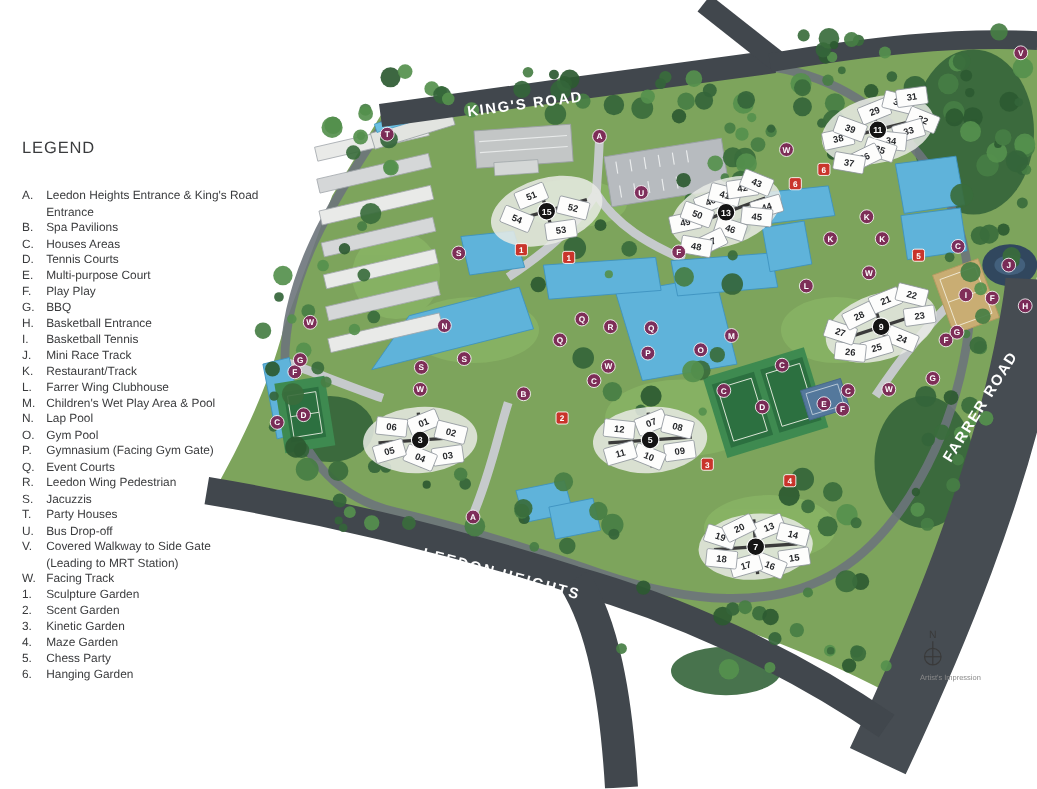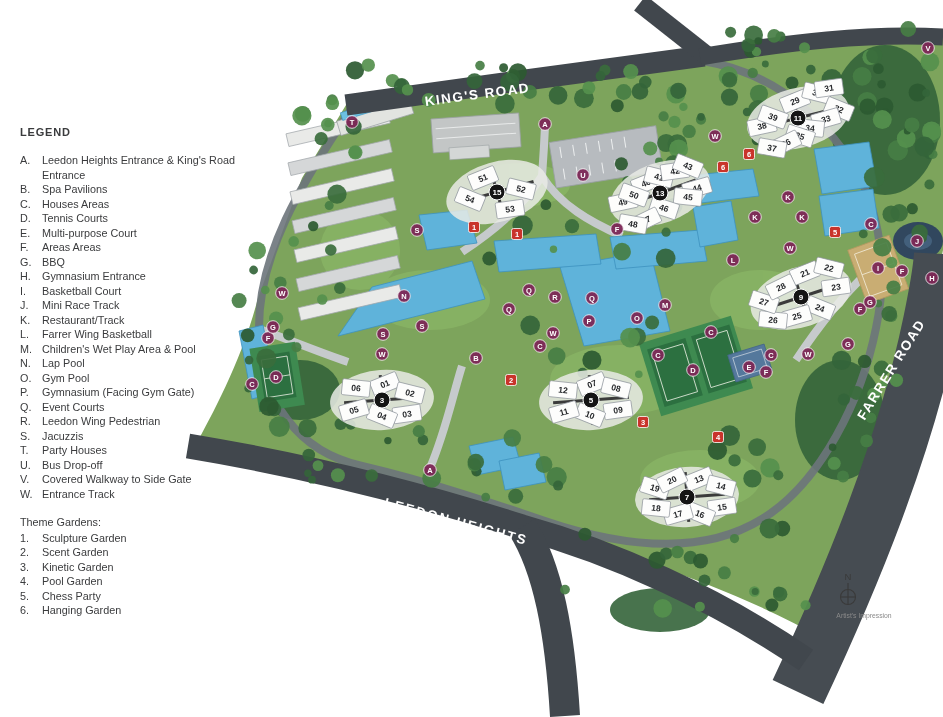--- a/index.html
+++ b/index.html
@@ -1,20 +1,20 @@
 <!DOCTYPE html>
 <html><head>
 <meta charset="utf-8">
 <style>
   html,body{margin:0;padding:0;background:#ffffff;}
   .canvas{position:relative;width:943px;height:717px;background:#ffffff;overflow:hidden;
           font-family:"Liberation Sans",sans-serif;}
   .map-svg{position:absolute;left:0;top:0;}
   .legend{position:absolute;left:20px;top:126px;width:242px;color:#3a3b3d;z-index:5;}
-  .legend h2{font-size:11px;font-weight:bold;letter-spacing:.8px;margin:0 0 15px 0;}
+  .legend h2{font-size:15px;font-weight:normal;letter-spacing:.8px;margin:0 0 28px 0;}
   .legend ul{list-style:none;margin:0;padding:0;}
   .legend li{display:flex;font-size:10.8px;line-height:14.5px;}
   .legend .k{width:22px;flex:none;}
   .legend .tg-title{font-size:10.8px;line-height:14.5px;margin:14px 0 1px 0;}
 </style>
 </head>
 <body>
 
 <div class="canvas">
 
@@ -886,45 +886,45 @@
         <li>
           <span class="k">D.</span>
           <span class="t">Tennis Courts</span>
         </li>
         <li>
           <span class="k">E.</span>
           <span class="t">Multi-purpose Court</span>
         </li>
         <li>
           <span class="k">F.</span>
-          <span class="t">Areas Areas</span>
+          <span class="t">Play Play</span>
         </li>
         <li>
           <span class="k">G.</span>
           <span class="t">BBQ</span>
         </li>
         <li>
           <span class="k">H.</span>
-          <span class="t">Gymnasium Entrance</span>
+          <span class="t">Basketball Entrance</span>
         </li>
         <li>
           <span class="k">I.</span>
-          <span class="t">Basketball Court</span>
+          <span class="t">Basketball Tennis</span>
         </li>
         <li>
           <span class="k">J.</span>
           <span class="t">Mini Race Track</span>
         </li>
         <li>
           <span class="k">K.</span>
           <span class="t">Restaurant/Track</span>
         </li>
         <li>
           <span class="k">L.</span>
-          <span class="t">Farrer Wing Basketball</span>
+          <span class="t">Farrer Wing Clubhouse</span>
         </li>
         <li>
           <span class="k">M.</span>
           <span class="t">Children's Wet Play Area &amp; Pool</span>
         </li>
         <li>
           <span class="k">N.</span>
           <span class="t">Lap Pool</span>
         </li>
         <li>
@@ -953,41 +953,44 @@
         </li>
         <li>
           <span class="k">U.</span>
           <span class="t">Bus Drop-off</span>
         </li>
         <li>
           <span class="k">V.</span>
           <span class="t">Covered Walkway to Side Gate</span>
         </li>
         <li>
+          <span class="k"></span>
+          <span class="t">(Leading to MRT Station)</span>
+        </li>
+        <li>
           <span class="k">W.</span>
-          <span class="t">Entrance Track</span>
+          <span class="t">Facing Track</span>
         </li>
       </ul>
-    <div class="tg-title">Theme Gardens:</div>
     <ul id="garden-list">
         <li>
           <span class="k">1.</span>
           <span class="t">Sculpture Garden</span>
         </li>
         <li>
           <span class="k">2.</span>
           <span class="t">Scent Garden</span>
         </li>
         <li>
           <span class="k">3.</span>
           <span class="t">Kinetic Garden</span>
         </li>
         <li>
           <span class="k">4.</span>
-          <span class="t">Pool Garden</span>
+          <span class="t">Maze Garden</span>
         </li>
         <li>
           <span class="k">5.</span>
           <span class="t">Chess Party</span>
         </li>
         <li>
           <span class="k">6.</span>
           <span class="t">Hanging Garden</span>
         </li>
       </ul>

